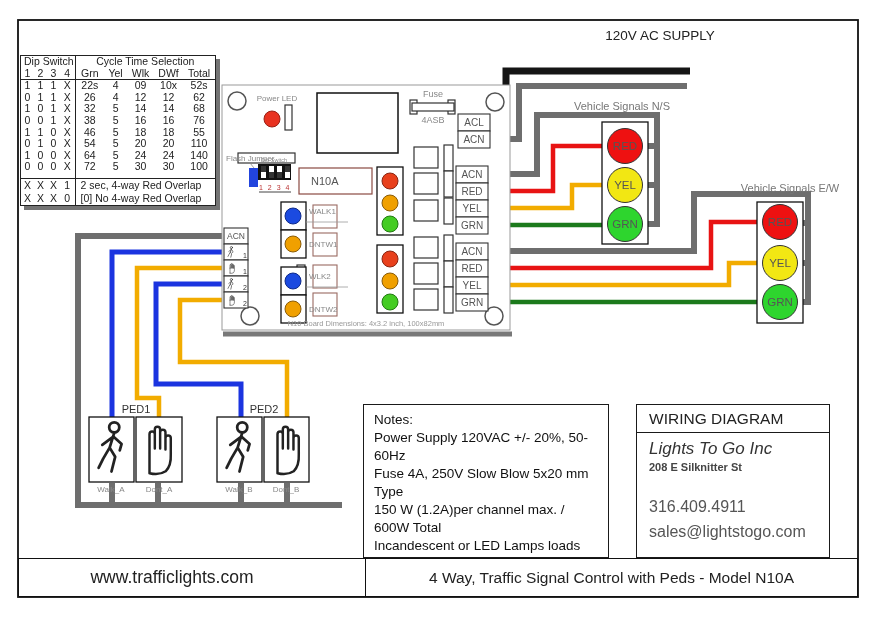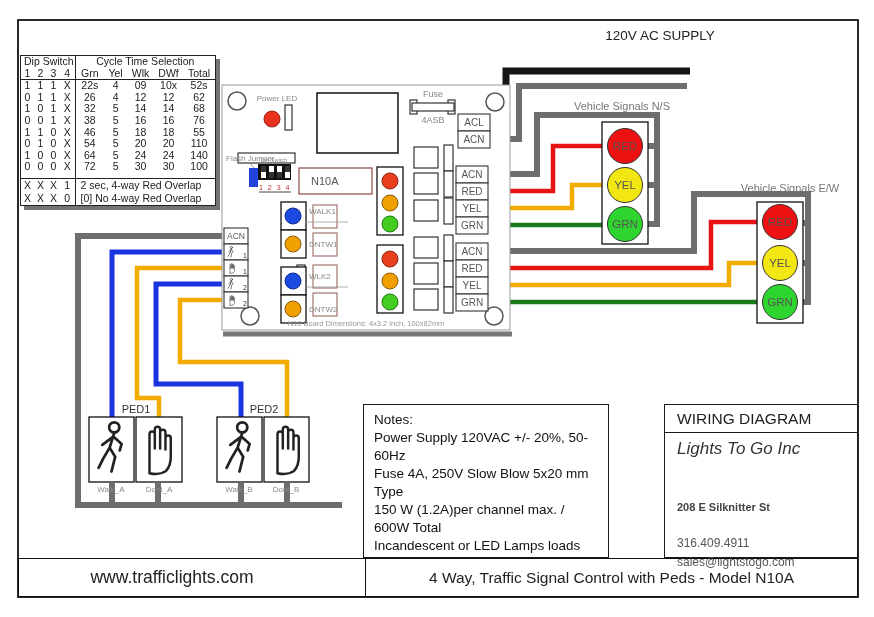--- a/index.html
+++ b/index.html
@@ -38,27 +38,27 @@
   #dip-table-box .sw-last{border-right:1.2px solid #222;}
   #dip-table-box tr.colhdr td{border-bottom:1.2px solid #222;}
   #dip-table-box tr.gap td{height:5px;}
   #dip-table-box tr.ovl td{border-top:1.2px solid #222;line-height:13px;}
   #dip-table-box tr.ovl + tr.ovl td{border-top:none;}
   #dip-table-box .ovl-txt{text-align:left;padding-left:5px;}
 
   
   #notes-box{left:363px;top:404px;width:246px;height:154px;border:1.6px solid #1a1a1a;
              box-sizing:border-box;padding:6px 10px;font-size:13.5px;line-height:1.33;color:#111;}
-  #title-block{left:664px;top:404px;width:194px;height:154px;border:1.6px solid #1a1a1a;
+  #title-block{left:636px;top:404px;width:194px;height:154px;border:1.6px solid #1a1a1a;
                box-sizing:border-box;background:#fff;}
   #tb-title{border-bottom:1.6px solid #1a1a1a;padding:5px 0 4px 12px;font-size:15.5px;color:#222;}
   #tb-body{padding:6px 12px;}
   #tb-company{font-style:italic;font-size:17px;color:#333;}
-  .tb-addr{font-size:11px;font-weight:bold;color:#444;line-height:1.5;margin-top:40px;}
-  .tb-contact{font-size:12px;color:#555;line-height:1.6;}
+  .tb-addr{font-size:11px;font-weight:bold;color:#444;line-height:1.5;}
+  .tb-contact{font-size:16px;color:#555;line-height:1.6;}
 
   
   #footer-bar{left:18px;top:558px;width:840px;height:39px;border:1.8px solid #111;
               box-sizing:border-box;display:flex;}
   #footer-left{width:347px;border-right:1.8px solid #111;display:flex;align-items:center;
                justify-content:center;font-size:17.5px;color:#222;padding-right:40px;box-sizing:border-box;}
   #footer-right{flex:1;display:flex;align-items:center;justify-content:center;font-size:15.5px;color:#222;}
 
   #supply-label{left:570px;top:28px;width:180px;text-align:center;font-size:13.5px;color:#222;}
 </style>

